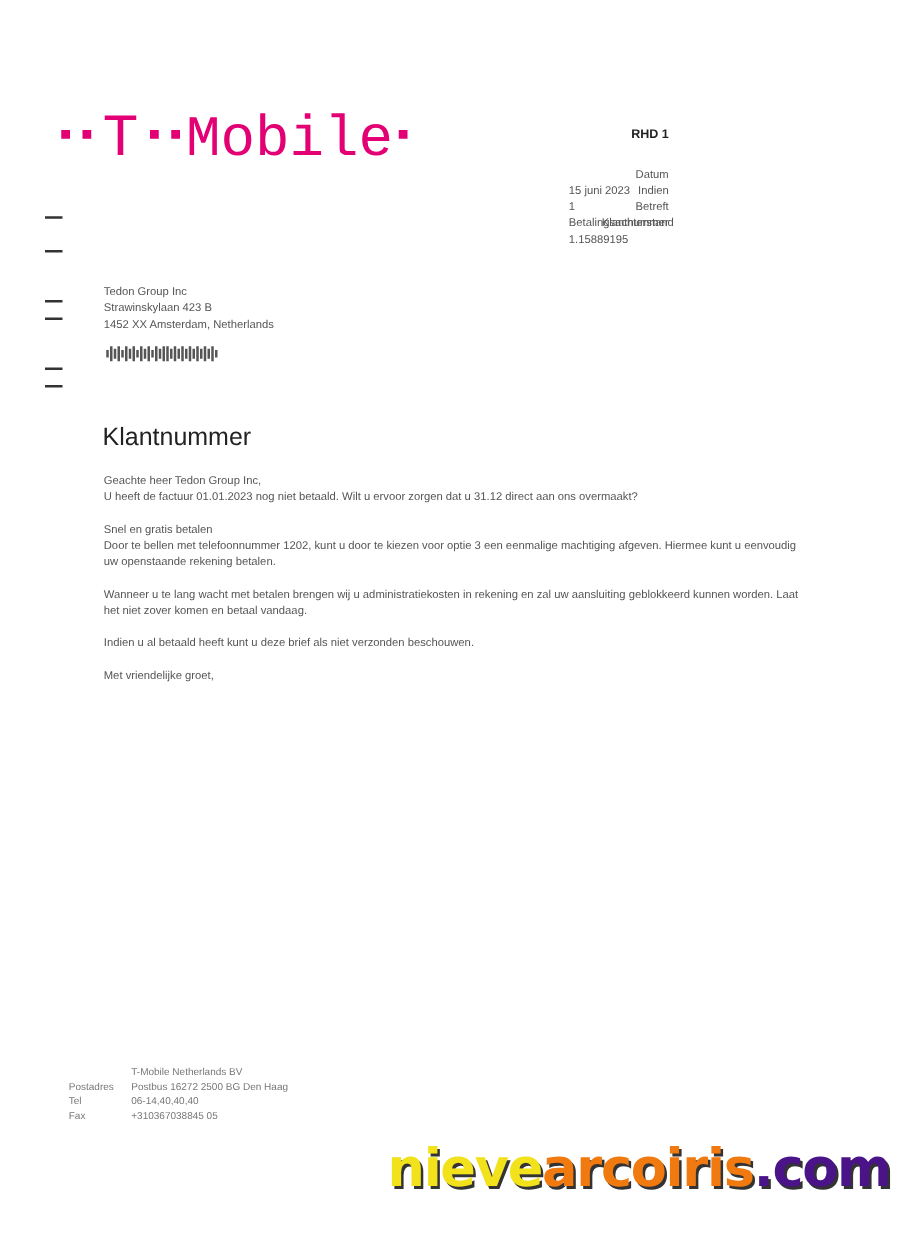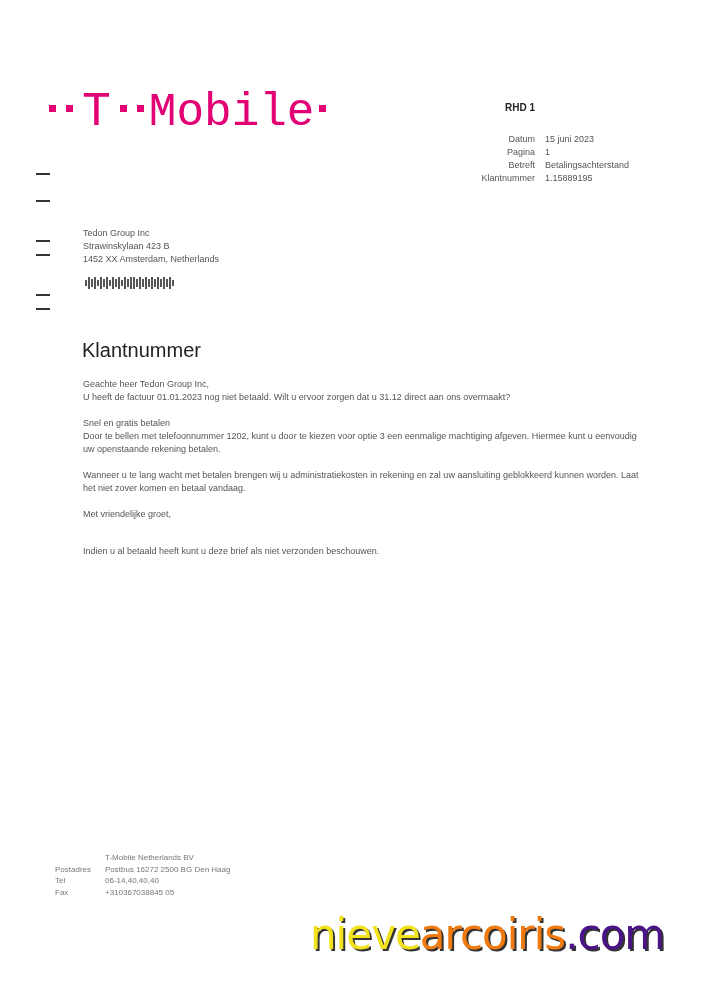--- a/index.html
+++ b/index.html
@@ -5,51 +5,51 @@
     html, body { margin:0; padding:0; background:#ffffff; }
     body { width:720px; height:1000px; position:relative; overflow:hidden;
            font-family:"Liberation Sans", sans-serif; color:#444; }
     .abs { position:absolute; }
     .logo { left:44px; top:88px; color:#e20074; font-family:Liberation Mono, monospace;
             font-size:46px; letter-spacing:0px; white-space:nowrap; line-height:1; }
     .logo .dot { display:inline-block; width:7px; height:7px; background:#e20074; margin:0 5px; vertical-align:middle; position:relative; top:-4px; }
     .logo .T { font-size:48px; margin:0 4px; }
     .rhd { left:505px; top:102px; font-weight:bold; font-size:10px; color:#222; }
     .meta { left:455px; top:133px; font-size:9px; color:#555; }
-    .meta .row { display:flex; height:13px; line-height:13px; }
+    .meta .row { display:flex; height:13px; line-height:13px;flex-direction:column; }
     .meta .k { width:80px; text-align:right; padding-right:10px; }
     .dash { left:36px; width:14px; height:2px; background:#333; }
     .addr { left:83px; top:227px; font-size:9px; line-height:13px; color:#555; }
     .barcode { left:85px; top:276px; width:120px; height:14px; display:flex; align-items:center; gap:1px; }
     .barcode span { display:inline-block; width:2px; background:#555; }
     .title { left:82px; top:339px; font-size:20px; color:#222; }
     .body { left:83px; top:378px; width:560px; font-size:9px; line-height:13px; color:#555; }
     .body p { margin:0 0 13px 0; }
     .footer { left:55px; top:852px; font-size:8px; line-height:11.5px; color:#777; }
     .footer .row { display:flex; }
     .footer .k { width:40px; text-align:left; padding-right:10px; }
-    .watermark { left:310px; top:914px; font-family:"DejaVu Sans", sans-serif; font-weight:normal;
+    .watermark { left:310px; top:914px; font-family:"DejaVu Sans", sans-serif; font-weight:bold;
                  font-size:42px; letter-spacing:-1px; text-shadow:2px 2px 0 #333; line-height:1; }
   </style>
 </head>
 <body>
 
 <div class="abs logo">
   <span class="dot"></span><span class="dot"></span><span class="T">T</span><span class="dot"></span><span class="dot"></span><span>Mobile</span><span class="dot"></span>
 </div>
 
 <div class="abs rhd">RHD 1</div>
 
 <div class="abs meta">
   <div class="row">
       <span class="k">Datum</span>
       <span>15 juni 2023</span>
     </div>
   <div class="row">
-      <span class="k">Pagina</span>
+      <span class="k">Indien</span>
       <span>1</span>
     </div>
   <div class="row">
       <span class="k">Betreft</span>
       <span>Betalingsachterstand</span>
     </div>
   <div class="row">
       <span class="k">Klantnummer</span>
       <span>1.15889195</span>
     </div>
@@ -102,22 +102,22 @@
 </div>
 
 <div class="abs title">Klantnummer</div>
 
 <div class="abs body">
   <p style="white-space:pre-line">Geachte heer Tedon Group Inc,
 U heeft de factuur 01.01.2023  nog niet betaald. Wilt u ervoor zorgen dat u 31.12 direct aan ons overmaakt?</p>
   <p style="white-space:pre-line">Snel en gratis betalen
 Door te bellen met telefoonnummer 1202, kunt u door te kiezen voor optie 3 een eenmalige machtiging afgeven. Hiermee kunt u eenvoudig uw openstaande rekening betalen.</p>
   <p>Wanneer u te lang wacht met betalen brengen wij u administratiekosten in rekening en zal uw aansluiting geblokkeerd kunnen worden.  Laat het niet zover komen en betaal vandaag.</p>
+  <p>Indien u al betaald heeft kunt u deze brief als niet verzonden beschouwen.</p>
   <p style="margin-bottom:24px">Met vriendelijke groet,</p>
-  <p>Indien u al betaald heeft kunt u deze brief als niet verzonden beschouwen.</p>
 </div>
 
 <div class="abs footer">
   <div class="row">
       <span class="k"></span>
       <span>T-Mobile Netherlands BV</span>
     </div>
   <div class="row">
       <span class="k">Postadres</span>
       <span>Postbus 16272 2500 BG Den Haag</span>

